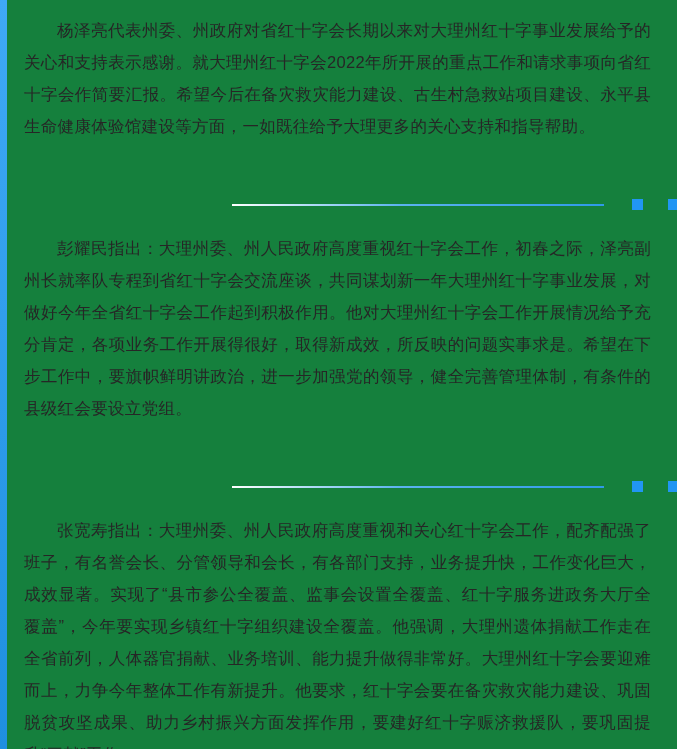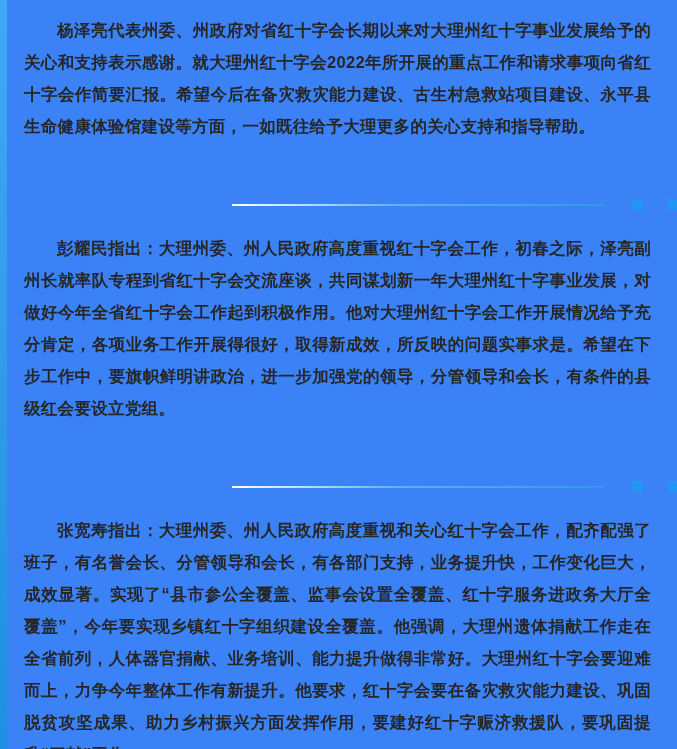--- a/index.html
+++ b/index.html
@@ -10,24 +10,23 @@
     width: 677px;
     height: 749px;
     background: #ffffff;
     font-family: "Liberation Sans", sans-serif;
     overflow: hidden;
   }
   #page {
     position: relative;
     width: 677px;
     height: 749px;
-    background: #3b82f6;
+    background: #15803d;
     box-sizing: border-box;
     overflow: hidden;
-    font-weight: bold;
   }
   .left-rail {
     position: absolute;
     left: 0;
     top: 0;
     width: 7px;
     height: 749px;
     background: linear-gradient(to bottom, #3fa9f5, #1e8fe0);
   }
   .content {
@@ -87,21 +86,21 @@
     <p class="para">杨泽亮代表州委、州政府对省红十字会长期以来对大理州红十字事业发展给予的关心和支持表示感谢。就大理州红十字会2022年所开展的重点工作和请求事项向省红十字会作简要汇报。希望今后在备灾救灾能力建设、古生村急救站项目建设、永平县生命健康体验馆建设等方面，一如既往给予大理更多的关心支持和指导帮助。</p>
 
     <div class="gap-1"></div>
 
     <div class="divider-block">
       <div class="divider-line"></div>
       <div class="divider-sq sq1"></div>
       <div class="divider-sq sq2"></div>
     </div>
 
-    <p class="para">彭耀民指出：大理州委、州人民政府高度重视红十字会工作，初春之际，泽亮副州长就率队专程到省红十字会交流座谈，共同谋划新一年大理州红十字事业发展，对做好今年全省红十字会工作起到积极作用。他对大理州红十字会工作开展情况给予充分肯定，各项业务工作开展得很好，取得新成效，所反映的问题实事求是。希望在下步工作中，要旗帜鲜明讲政治，进一步加强党的领导，分管领导和会长，有条件的县级红会要设立党组。</p>
+    <p class="para">彭耀民指出：大理州委、州人民政府高度重视红十字会工作，初春之际，泽亮副州长就率队专程到省红十字会交流座谈，共同谋划新一年大理州红十字事业发展，对做好今年全省红十字会工作起到积极作用。他对大理州红十字会工作开展情况给予充分肯定，各项业务工作开展得很好，取得新成效，所反映的问题实事求是。希望在下步工作中，要旗帜鲜明讲政治，进一步加强党的领导，健全完善管理体制，有条件的县级红会要设立党组。</p>
 
     <div class="gap-2"></div>
 
     <div class="divider-block">
       <div class="divider-line"></div>
       <div class="divider-sq sq1"></div>
       <div class="divider-sq sq2"></div>
     </div>
 
     <p class="para">张宽寿指出：大理州委、州人民政府高度重视和关心红十字会工作，配齐配强了班子，有名誉会长、分管领导和会长，有各部门支持，业务提升快，工作变化巨大，成效显著。实现了“县市参公全覆盖、监事会设置全覆盖、红十字服务进政务大厅全覆盖”，今年要实现乡镇红十字组织建设全覆盖。他强调，大理州遗体捐献工作走在全省前列，人体器官捐献、业务培训、能力提升做得非常好。大理州红十字会要迎难而上，力争今年整体工作有新提升。他要求，红十字会要在备灾救灾能力建设、巩固脱贫攻坚成果、助力乡村振兴方面发挥作用，要建好红十字赈济救援队，要巩固提升“三献”工作。</p>

